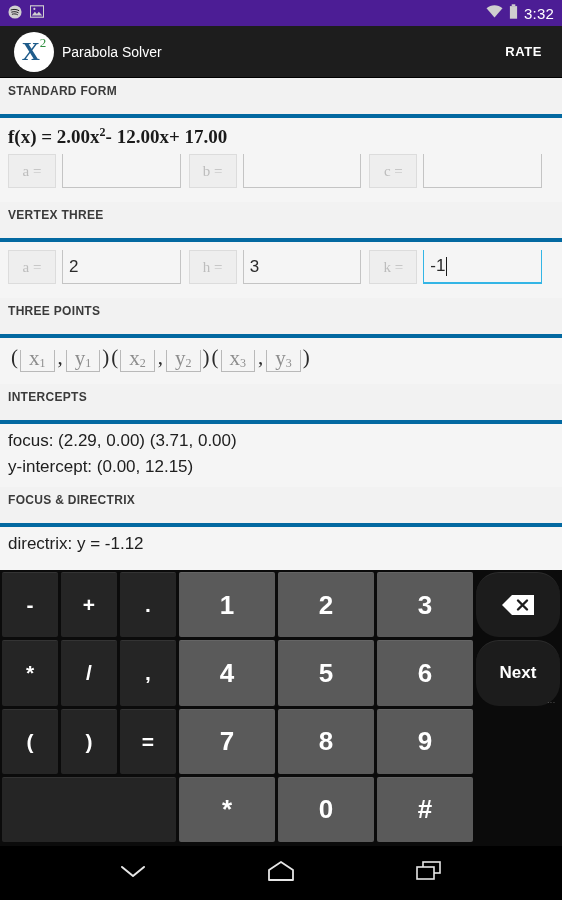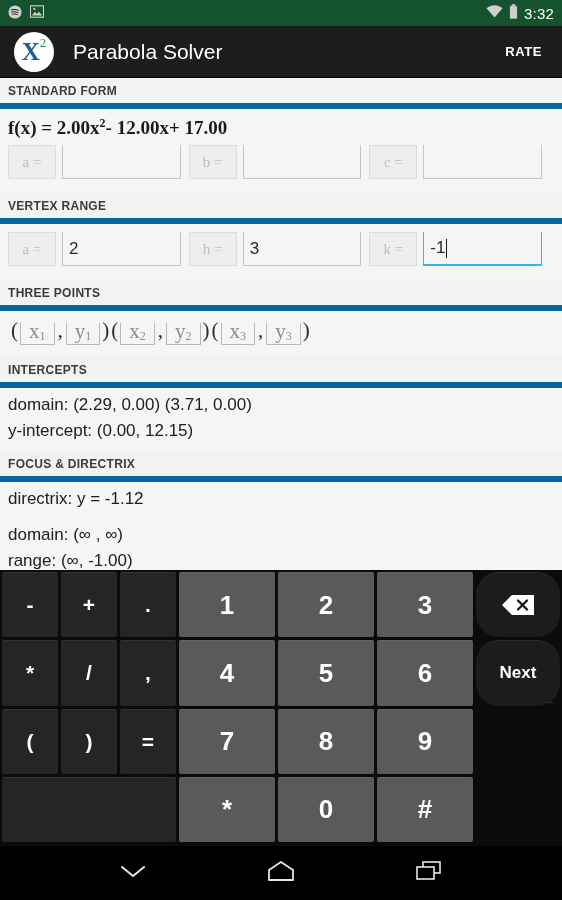--- a/index.html
+++ b/index.html
@@ -6,21 +6,21 @@
   html, body {
     width: 562px; height: 900px;
     background: #000;
     font-family: "Liberation Sans", sans-serif;
     overflow: hidden;
   }
   .screen { position: relative; width: 562px; height: 900px; background: #f2f2f2; }
 
   
   .statusbar {
-    height: 26px; background: #14532d; color: #e8e8e8;
+    height: 26px; background: #4c1d95; color: #e8e8e8;
     display: flex; align-items: center; padding: 0 8px;
     font-size: 13px;
   }
   .sb-left { display: flex; align-items: center; gap: 8px; }
   .sb-right { margin-left: auto; display: flex; align-items: center; gap: 6px; }
   .sb-time { font-size: 15px; color: #fff; letter-spacing: .2px; }
   .ico { display: inline-block; }
 
   
   .appbar {
@@ -29,32 +29,32 @@
     border-bottom: 1px solid #000;
   }
   .logo {
     width: 40px; height: 40px; border-radius: 50%; background: #fff;
     display: flex; align-items: center; justify-content: center;
     font-family: "Liberation Serif", serif;
     position: relative; flex: none;
   }
   .logo .x { font-size: 25px; font-weight: bold; color: #1f5c8b; line-height: 1; }
   .logo .sup { font-size: 13px; color: #2f8f3f; position: relative; top: -9px; left: 0px; font-weight: normal;}
-  .app-title { color: #fff; font-size: 21px; margin-left: 19px; font-weight: normal; }
+  .app-title { color: #fff; font-size: 14px; margin-left: 8px; font-weight: normal; }
   .rate-btn {
     margin-left: auto; color: #fff; font-size: 13px; font-weight: bold;
     letter-spacing: .6px; padding: 6px 6px;
   }
 
   
   .content { background: #f2f2f2; }
   .sec-head {
     font-size: 12px; font-weight: bold; color: #3b3b3b;
-    letter-spacing: .3px; padding: 6px 0 5px 8px;
-    border-bottom: 6px solid #0369a1;
+    letter-spacing: .3px; padding: 6px 0 16px 8px;
+    border-bottom: 4px solid #0369a1;
     background: #f2f2f2;
   }
   .sec-body { padding: 4px 20px 6px 8px; background: #f5f5f5; }
 
   .formula {
     font-family: "Liberation Serif", serif;
     font-weight: bold; font-size: 19px; color: #1a1a1a;
     padding: 3px 0 2px 0; white-space: nowrap;
   }
   .formula sup { font-size: 12px; vertical-align: super; font-weight: bold; }
@@ -200,21 +200,21 @@
         <div class="inp">
             <span class="val"></span>
           </div>
         <div class="lbl-box">c =</div>
         <div class="inp last">
             <span class="val"></span>
           </div>
       </div>
     </div>
 
-    <div class="sec-head">VERTEX RANGE</div>
+    <div class="sec-head">VERTEX THREE</div>
     <div class="sec-body">
       <div class="field-row">
         <div class="lbl-box">a =</div>
         <div class="inp">
             <span class="val">2</span>
           </div>
         <div class="lbl-box">h =</div>
         <div class="inp">
             <span class="val">3</span>
           </div>
@@ -263,21 +263,21 @@
         <span class="pt-field">
             <span>y</span>
             <sub>3</sub>
           </span>
         <span class="pt-paren">)</span>
       </div>
     </div>
 
     <div class="sec-head">INTERCEPTS</div>
     <div class="sec-body">
-      <div class="result">domain: (2.29, 0.00) (3.71, 0.00)</div>
+      <div class="result">focus: (2.29, 0.00) (3.71, 0.00)</div>
       <div class="result">y-intercept: (0.00, 12.15)</div>
     </div>
 
     <div class="sec-head">FOCUS &amp; DIRECTRIX</div>
     <div class="sec-body">
       <div class="result">directrix: y = -1.12</div>
     </div>
 
     <div class="sec-body">
       <div class="result">domain: (∞ , ∞)</div>

